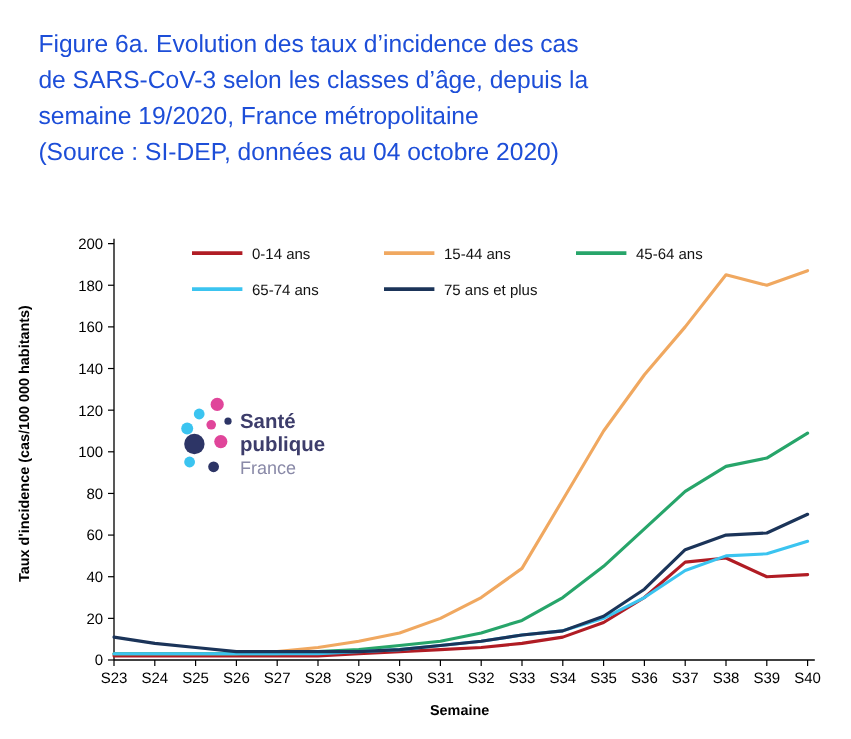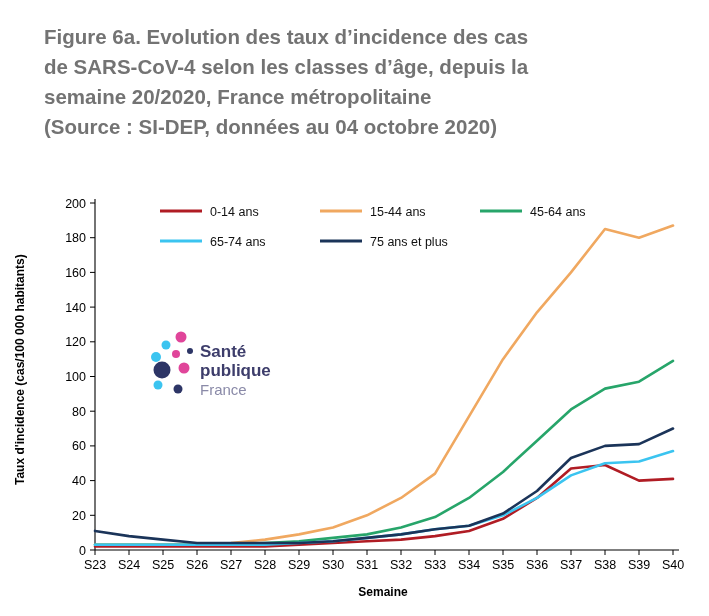--- a/index.html
+++ b/index.html
@@ -9,26 +9,26 @@
   }
   body {
     width: 709px;
     height: 616px;
     font-family: "Liberation Sans", sans-serif;
     position: relative;
     overflow: hidden;
   }
   #title {
     position: absolute;
-    left: 44px;
+    left: 32px;
     top: 22px;
     width: 628px;
-    color: #737373;
+    color: #1d4ed8;
     font-size: 20.5px;
-    font-weight: bold;
+    font-weight: normal;
     line-height: 30px;
     text-align: justify;
     text-justify: inter-word;
   }
   #title .last-line {
     text-align: left;
   }
   #chart-area {
     position: absolute;
     left: 0;
@@ -75,22 +75,22 @@
     font-family: "Liberation Sans", sans-serif;
     font-size: 15px;
     fill: #8a8aa8;
   }
 </style>
 </head>
 <body>
 
 <div id="title">
   <div>Figure 6a. Evolution des taux d’incidence des cas</div>
-  <div>de SARS-CoV-4 selon les classes d’âge, depuis la</div>
-  <div>semaine 20/2020, France métropolitaine</div>
+  <div>de SARS-CoV-3 selon les classes d’âge, depuis la</div>
+  <div>semaine 19/2020, France métropolitaine</div>
   <div class="last-line">(Source : SI-DEP, données au 04 octobre 2020)</div>
 </div>
 
 <div id="chart-area">
   <svg id="chart-svg" width="709" height="420" viewBox="0 0 709 420">
 
     <g id="y-axis-group">
         <line x1="90" y1="365" x2="95" y2="365" stroke="#000" stroke-width="1"></line>
         <text x="86" y="369.5" text-anchor="end" class="ytick-label">0</text>
         <line x1="90" y1="330.3" x2="95" y2="330.3" stroke="#000" stroke-width="1"></line>

